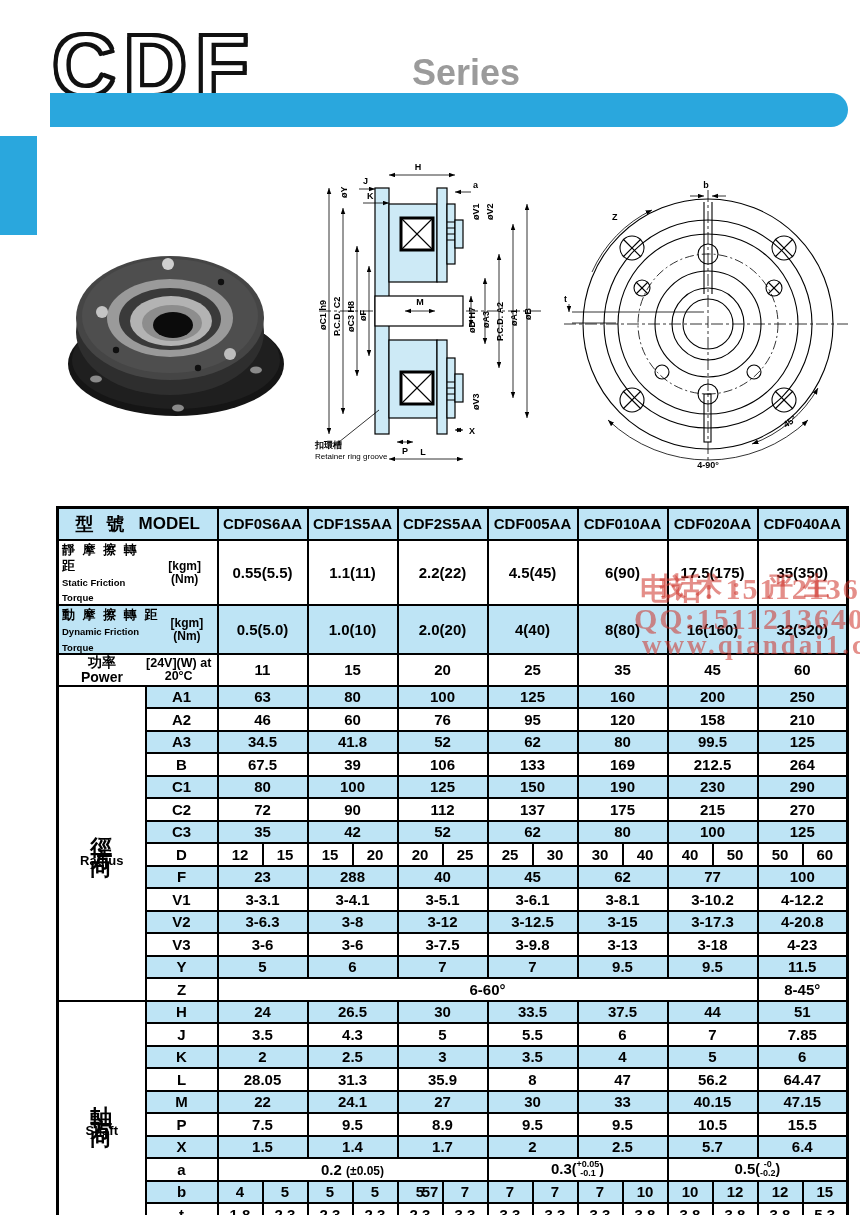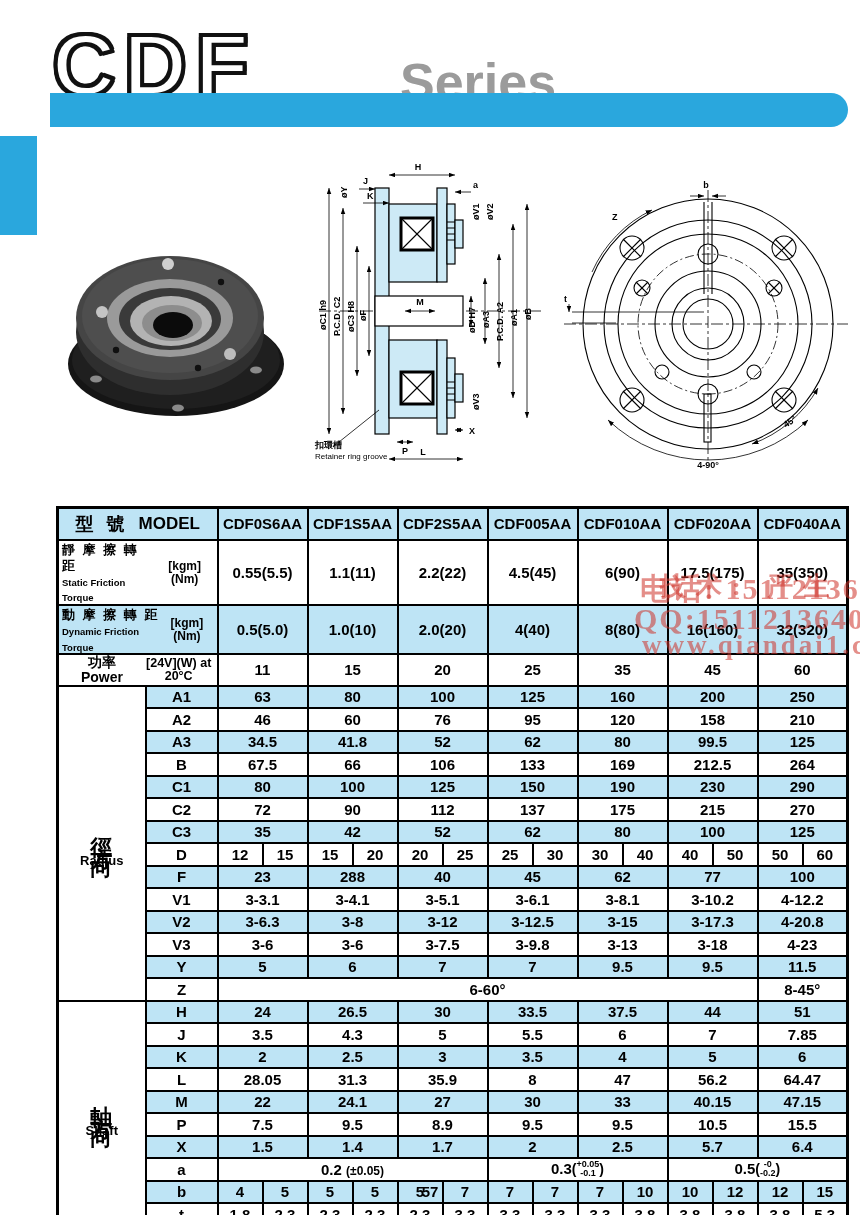--- a/index.html
+++ b/index.html
@@ -2,21 +2,21 @@
 <html><head>
 <meta charset="utf-8">
 <style>
   html,body{margin:0;padding:0;}
   body{width:860px;height:1215px;position:relative;background:#fff;overflow:hidden;
        font-family:"Liberation Sans",sans-serif;}
   
   .logo{position:absolute;left:52px;top:14px;font-size:88px;font-weight:900;letter-spacing:8px;
         color:#fff;-webkit-text-stroke:4px #111;
         text-shadow:-2px -2px 0 #111,2px -2px 0 #111,-2px 2px 0 #111,2px 2px 0 #111;}
-  .series{position:absolute;left:400px;top:52px;font-size:52px;font-weight:bold;color:#9b9b9b;text-align:right;}
+  .series{position:absolute;left:412px;top:52px;font-size:36px;font-weight:bold;color:#9b9b9b;text-align:right;}
   .banner{position:absolute;left:50px;top:93px;width:798px;height:34px;background:#2aa7dd;
           border-radius:0 17px 17px 0;display:flex;align-items:center;padding-left:10px;
           box-sizing:border-box;white-space:nowrap;}
   .banner .zh{font-size:21px;font-weight:bold;color:#fff;margin-right:8px;}
   .banner .en{font-size:18.5px;font-weight:bold;color:#fff;}
   .side-tab{position:absolute;left:0;top:136px;width:37px;height:99px;background:#2aa7dd;}
   
   .photo{position:absolute;left:58px;top:222px;}
   .cs{position:absolute;left:313px;top:158px;}
   .fv{position:absolute;left:556px;top:176px;}
@@ -335,21 +335,21 @@
     <td colspan="2">41.8</td>
     <td colspan="2">52</td>
     <td colspan="2">62</td>
     <td colspan="2">80</td>
     <td colspan="2">99.5</td>
     <td colspan="2">125</td>
   </tr>
   <tr>
     <td>B</td>
     <td colspan="2">67.5</td>
-    <td colspan="2">66</td>
+    <td colspan="2">39</td>
     <td colspan="2">106</td>
     <td colspan="2">133</td>
     <td colspan="2">169</td>
     <td colspan="2">212.5</td>
     <td colspan="2">264</td>
   </tr>
   <tr class="b">
     <td>C1</td>
     <td colspan="2">80</td>
     <td colspan="2">100</td>

